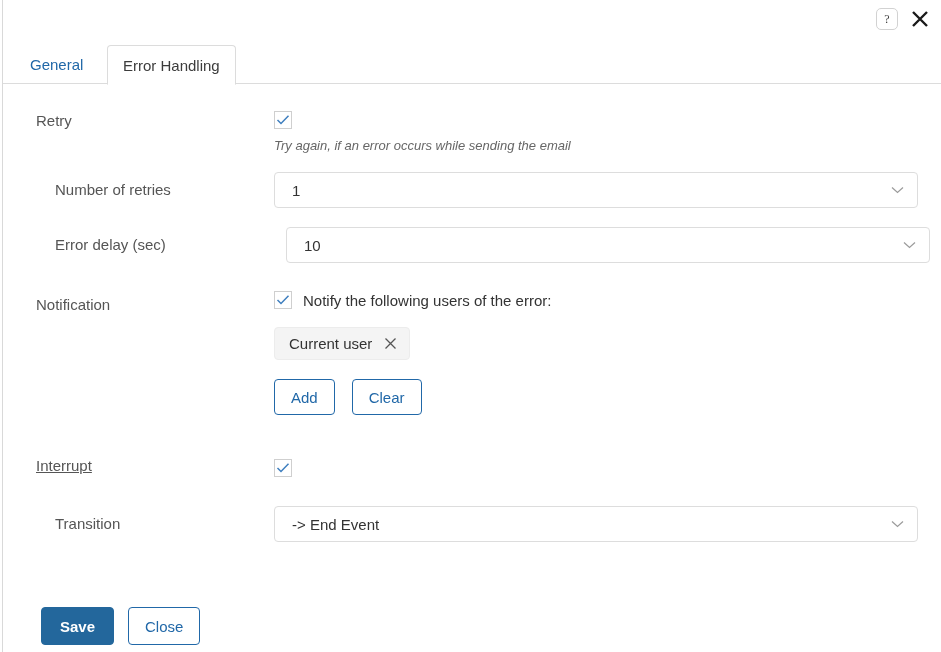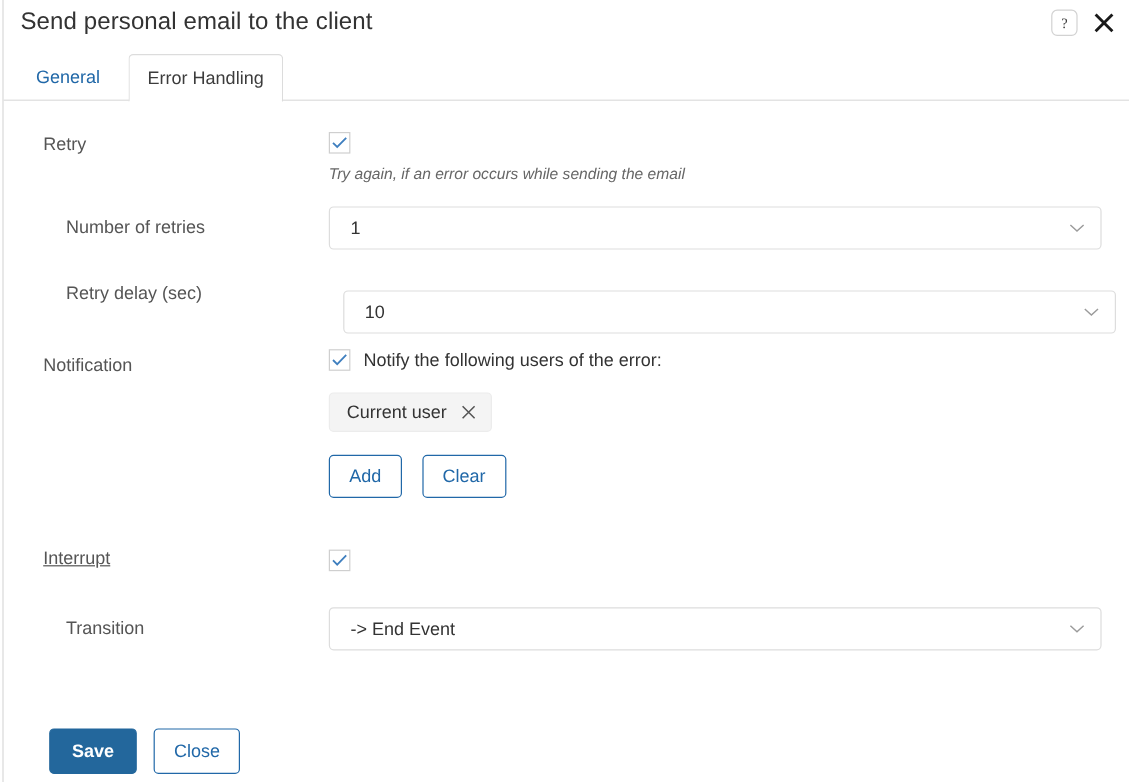--- a/index.html
+++ b/index.html
@@ -276,21 +276,20 @@
     font-size: 15px;
   }
   .footer .btn-close { min-width: 72px; }
 </style>
 </head>
 <body>
 
 <div class="left-edge"></div>
 
 <div class="dialog-header">
-  <div class="dialog-title">Send personal email to the client</div>
   <div class="header-actions">
     <button class="help-btn" aria-label="Help">
       <span>
         <svg width="12" height="14" viewBox="0 0 12 14">
           <text x="6" y="11" font-family="Liberation Serif, serif" font-size="12" text-anchor="middle" fill="#3a3a3a">?</text>
         </svg>
       </span>
     </button>
     <button class="close-btn" aria-label="Close">
       <span>
@@ -330,22 +329,22 @@
         <span class="select-chevron">
           <svg width="13" height="8" viewBox="0 0 13 8">
             <path d="M1 1.5 L6.5 6.5 L12 1.5" stroke="#9b9b9b" stroke-width="1.2" fill="none"></path>
           </svg>
         </span>
       </div>
     </div>
   </div>
 
   <div class="row" style="top:143px;">
-    <div class="row-label lvl1" style="top:9px;">Retry delay (sec)</div>
-    <div class="field-col" style="top:15px;padding-left:12px;">
+    <div class="row-label lvl1" style="top:9px;">Error delay (sec)</div>
+    <div class="field-col" style="top:0px;padding-left:12px;">
       <div class="select">
         <span class="select-value">10</span>
         <span class="select-chevron">
           <svg width="13" height="8" viewBox="0 0 13 8">
             <path d="M1 1.5 L6.5 6.5 L12 1.5" stroke="#9b9b9b" stroke-width="1.2" fill="none"></path>
           </svg>
         </span>
       </div>
     </div>
   </div>

